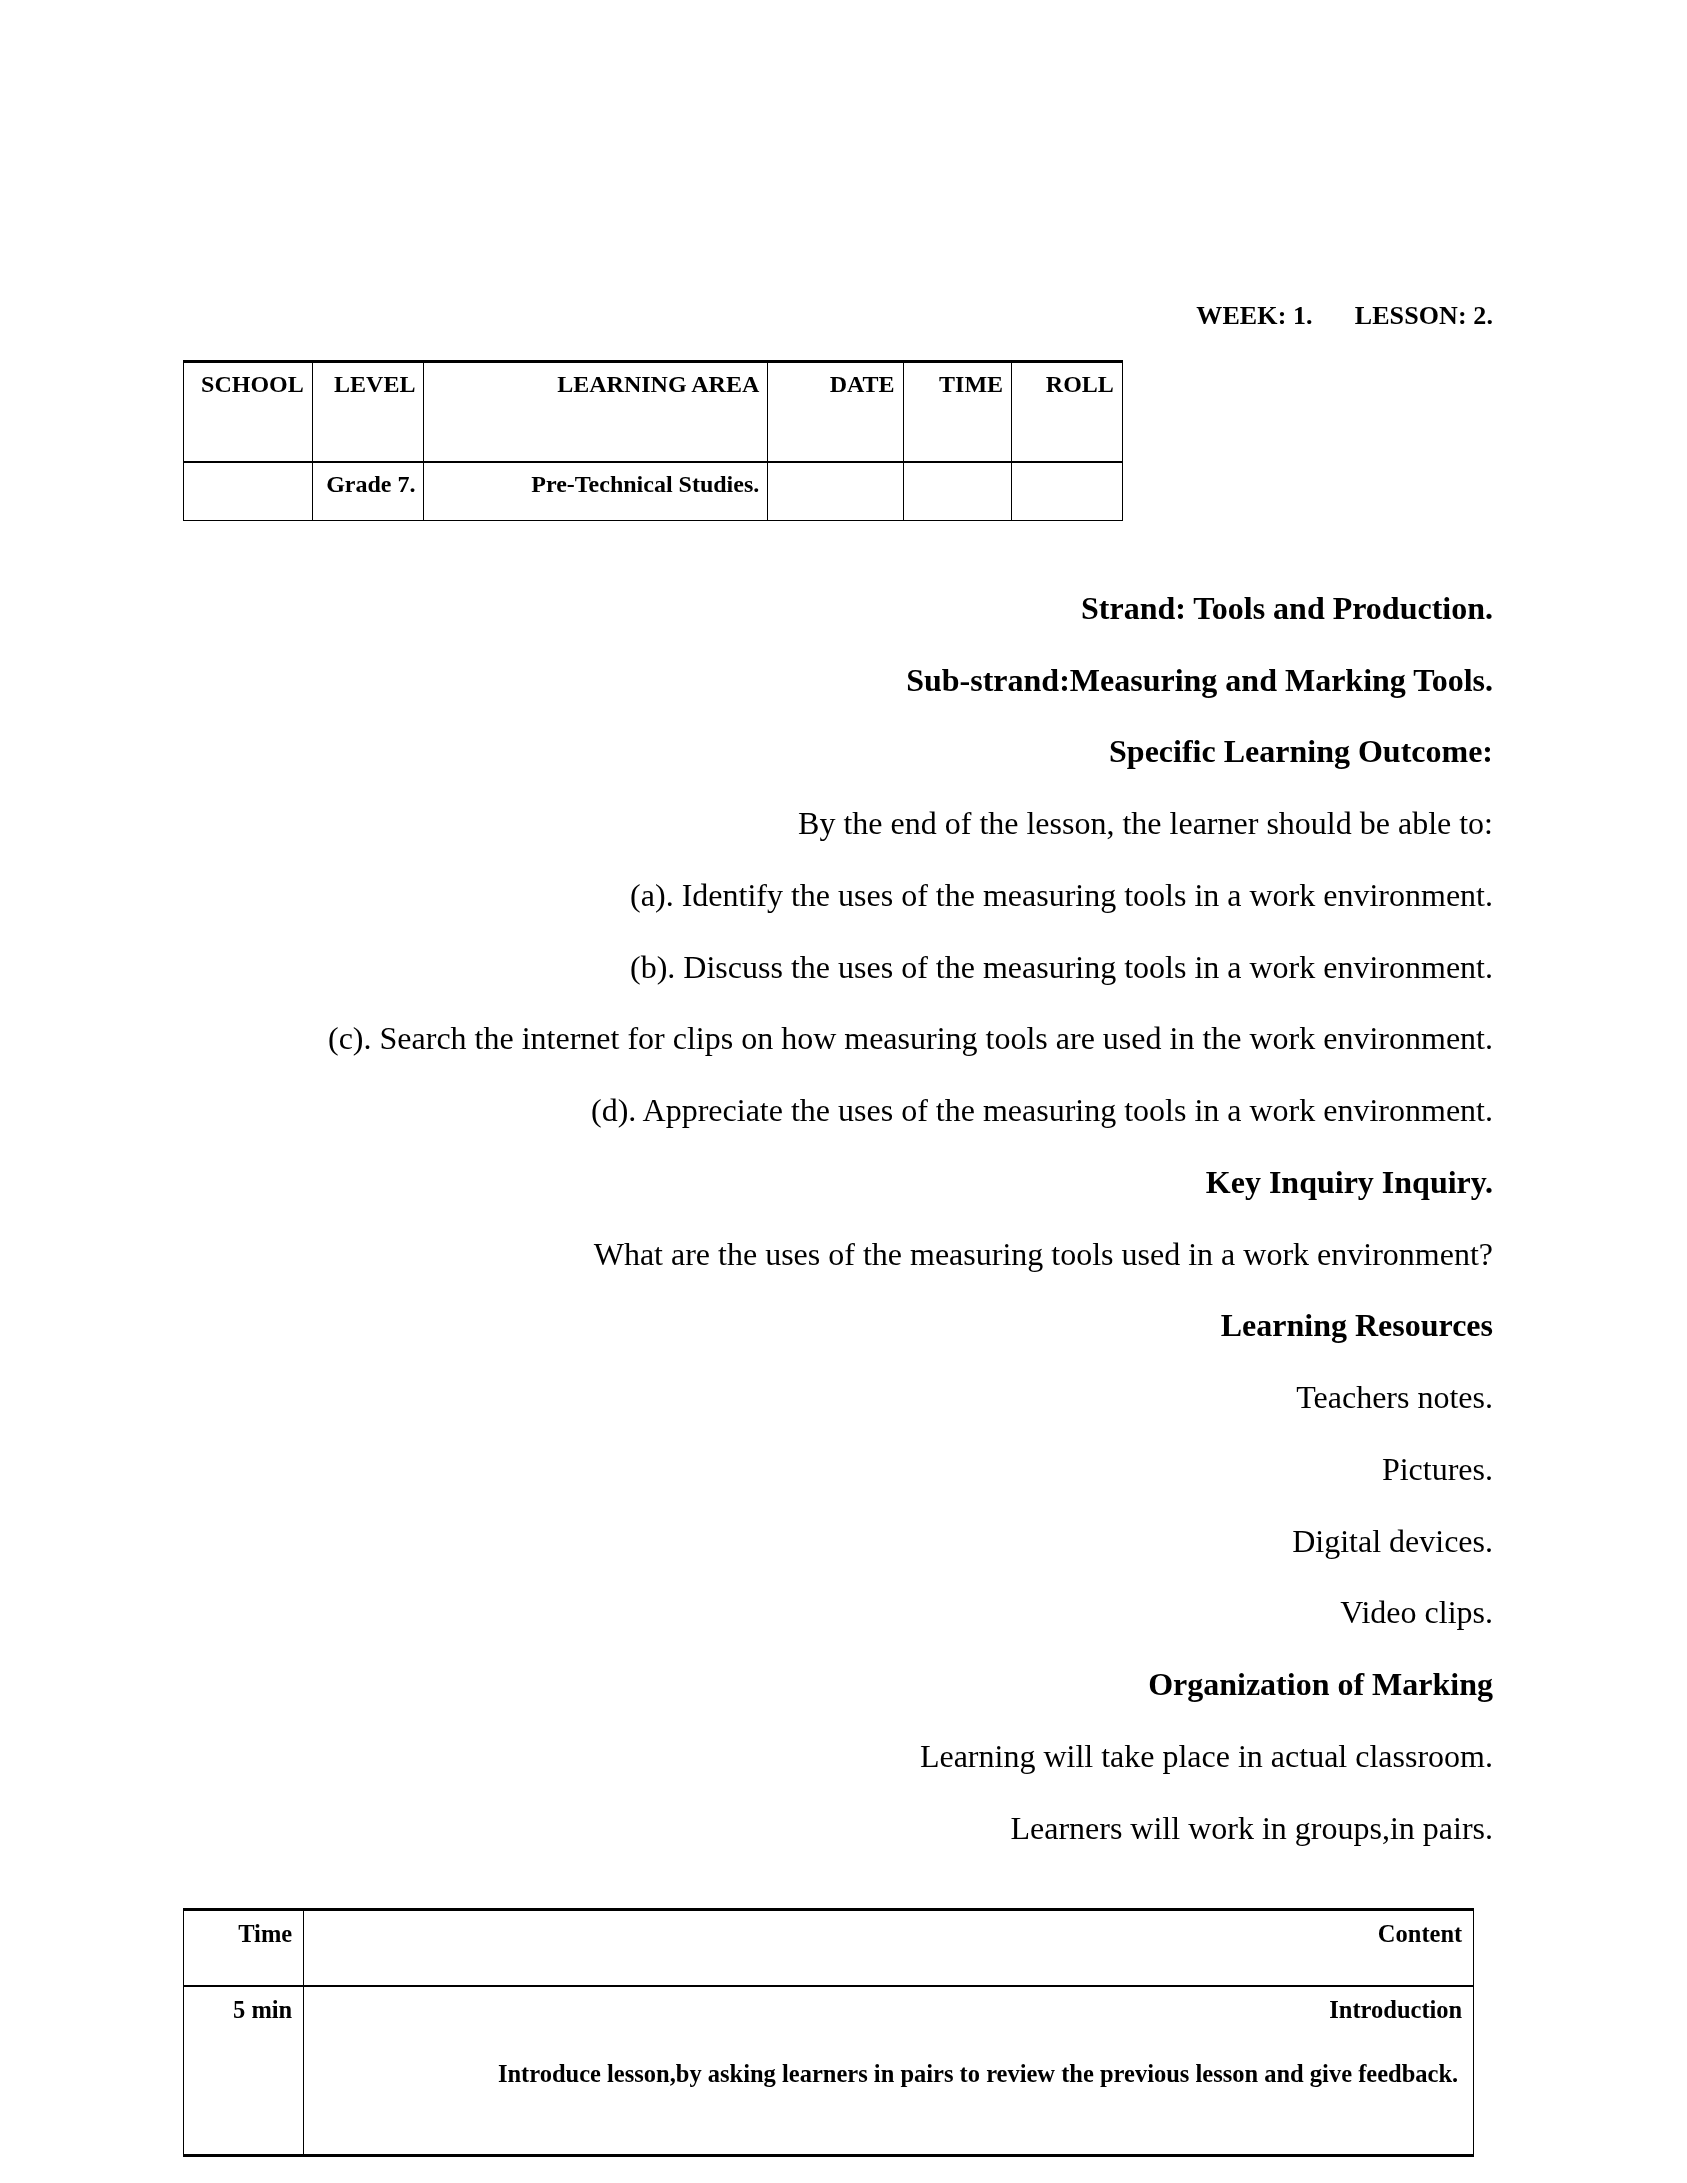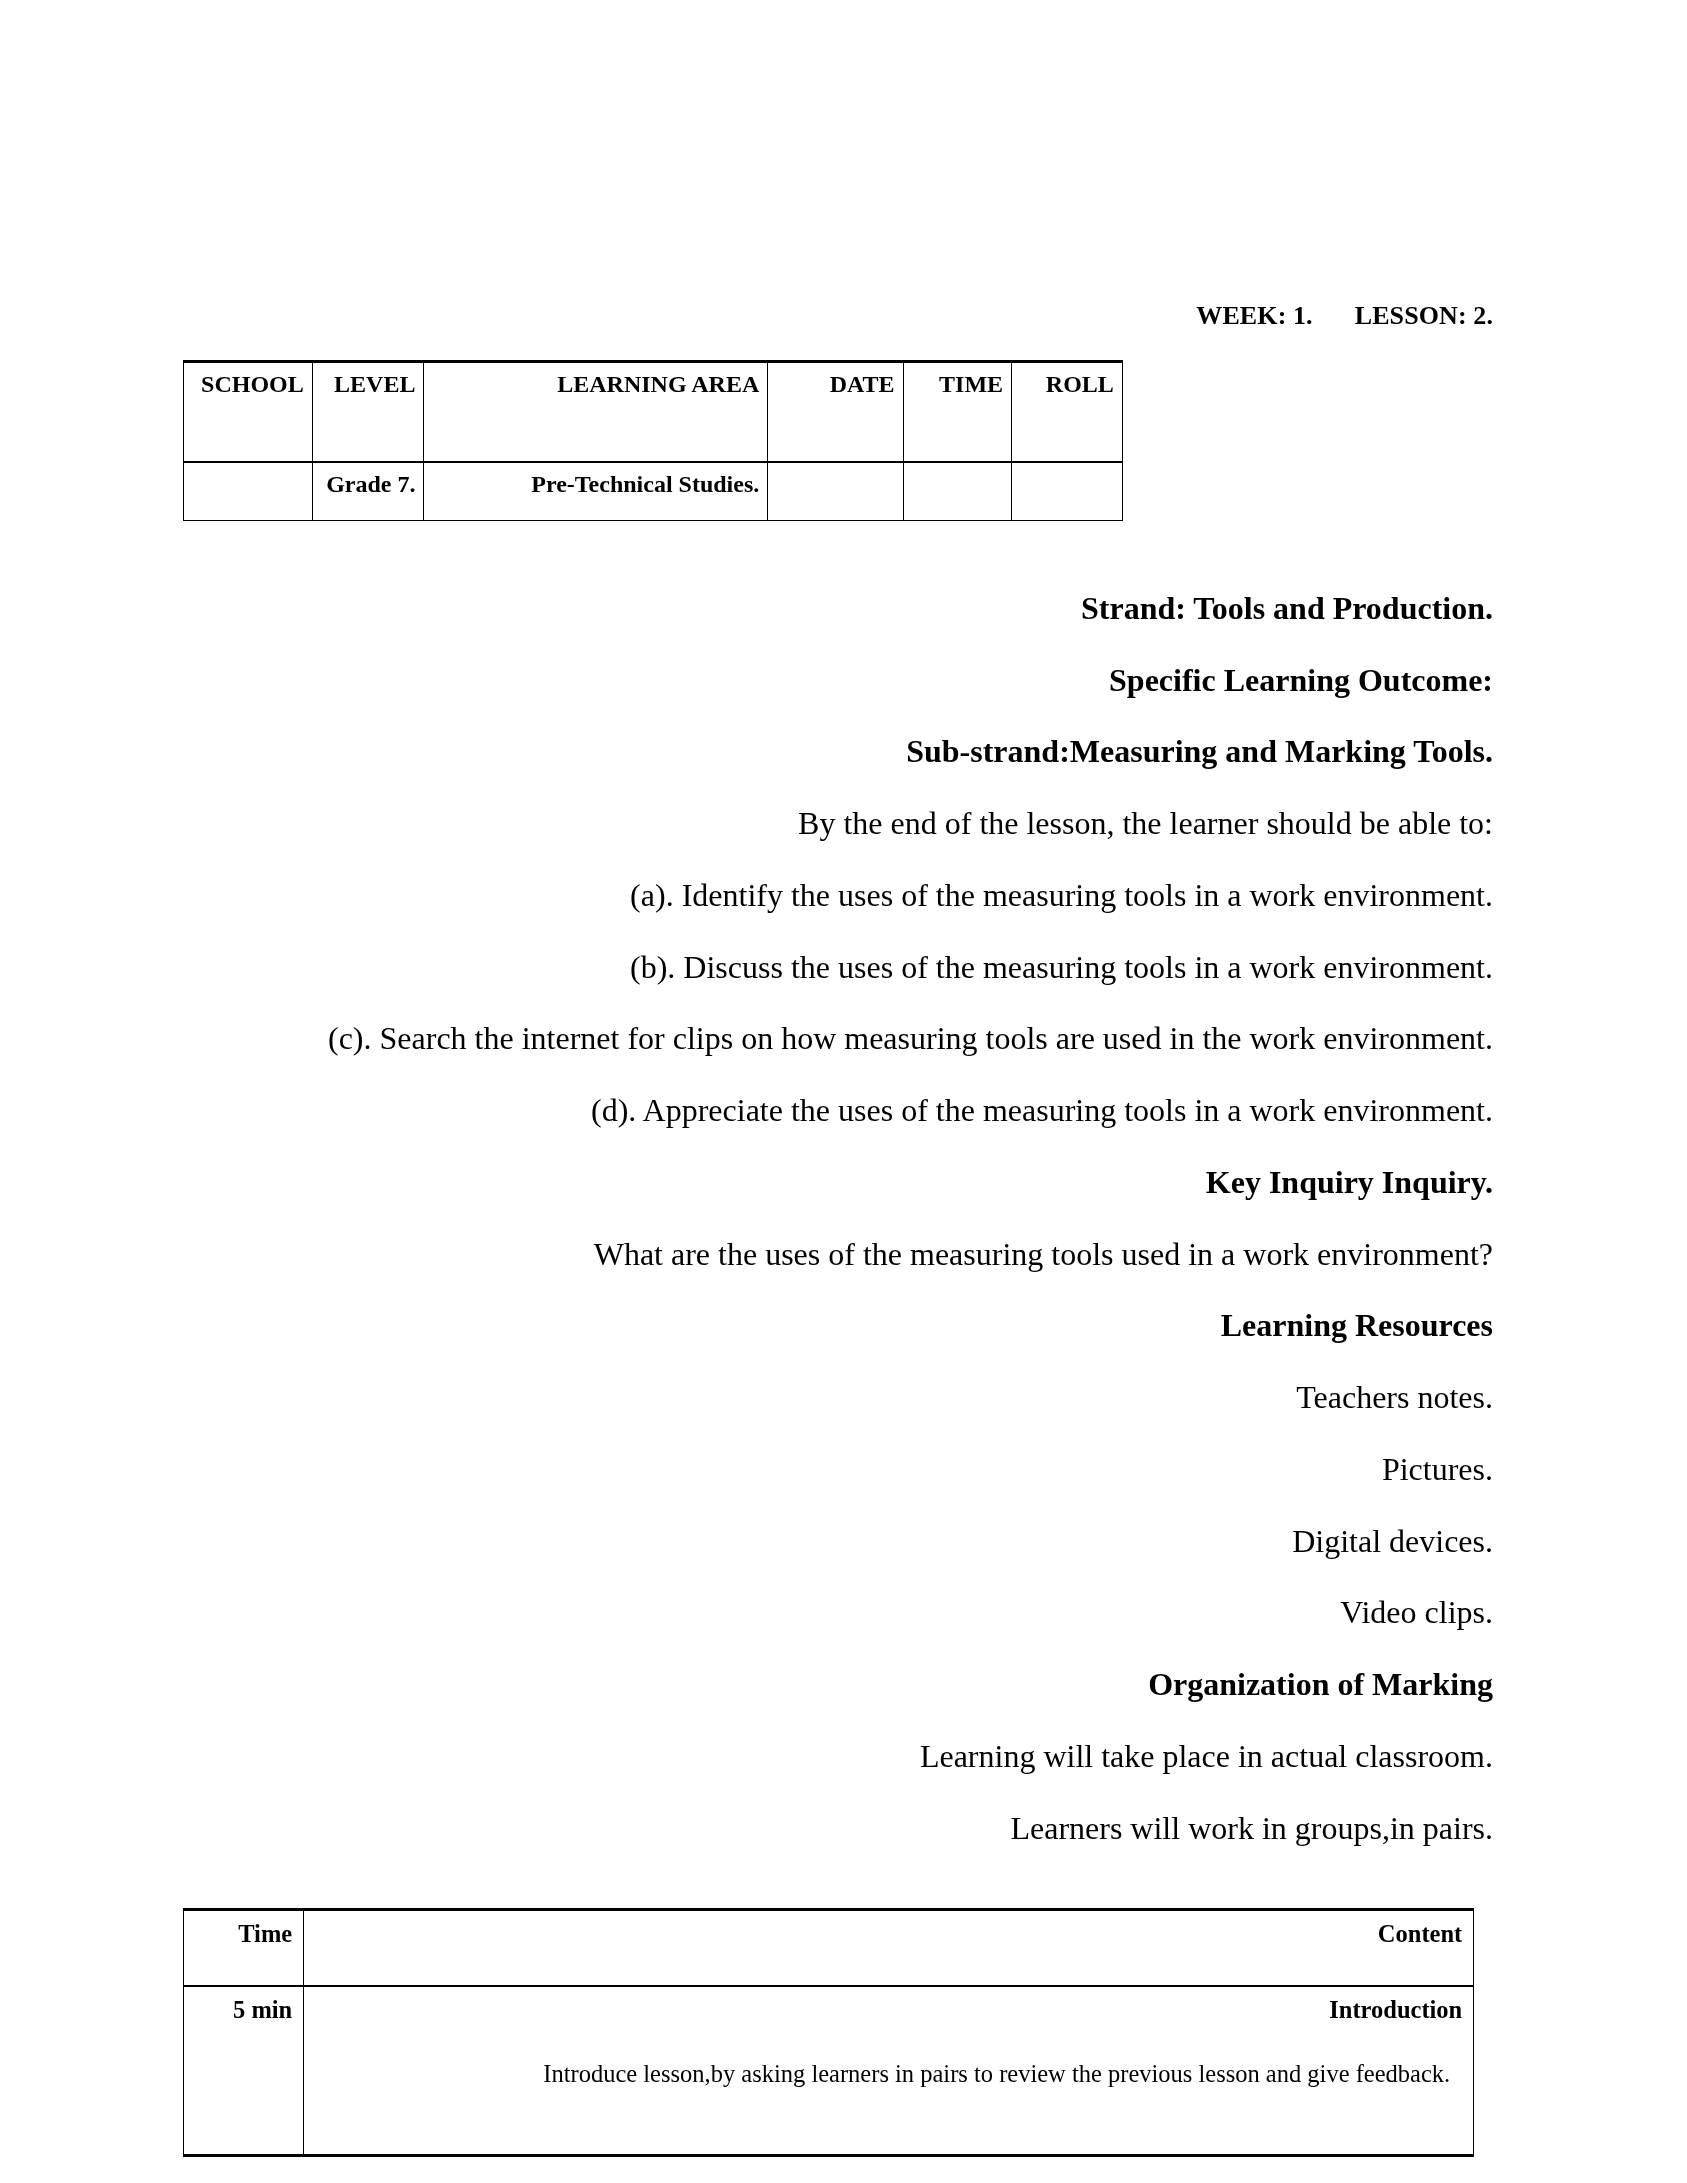--- a/index.html
+++ b/index.html
@@ -111,22 +111,22 @@
     border-bottom-width: 3.3px;
   }
   col.w-time-col { width: 120px; }
   col.w-content-col { width: 1170px; }
 
   .cell-title {
     font-weight: bold;
     margin: 0 0 34px 0;
   }
   .cell-text {
-    margin: 12px;
-    font-weight: normal;
+    margin: 4px;
+    font-weight: bold;
   }
 </style>
 </head>
 <body>
 
 <div class="page">
   <div class="content">
 
     <p class="week-lesson">WEEK: 1.	LESSON: 2.</p>
 
@@ -155,22 +155,22 @@
           <td></td>
           <td></td>
           <td></td>
         </tr>
       </tbody>
     </table>
 
     <div class="gap-after-table"></div>
 
     <p class="para bold">Strand: Tools and Production.</p>
+    <p class="para bold">Sub-strand:Measuring and Marking Tools.</p>
     <p class="para bold">Specific Learning Outcome:</p>
-    <p class="para bold">Sub-strand:Measuring and Marking Tools.</p>
     <p class="para">By the end of the lesson, the learner should be able to:</p>
 
     <p class="para item-first">(a). Identify the uses of the measuring tools in a work environment.</p>
     <p class="para item">(b). Discuss the uses of the measuring tools in a work environment.</p>
     <p class="para item">(c). Search the internet for clips on how measuring tools are used in the work environment.</p>
     <p class="para item">(d). Appreciate the uses of the measuring tools in a work environment.</p>
 
     <p class="para bold">Key Inquiry Inquiry.</p>
     <p class="para">What are the uses of the measuring tools used in a work environment?</p>
 

